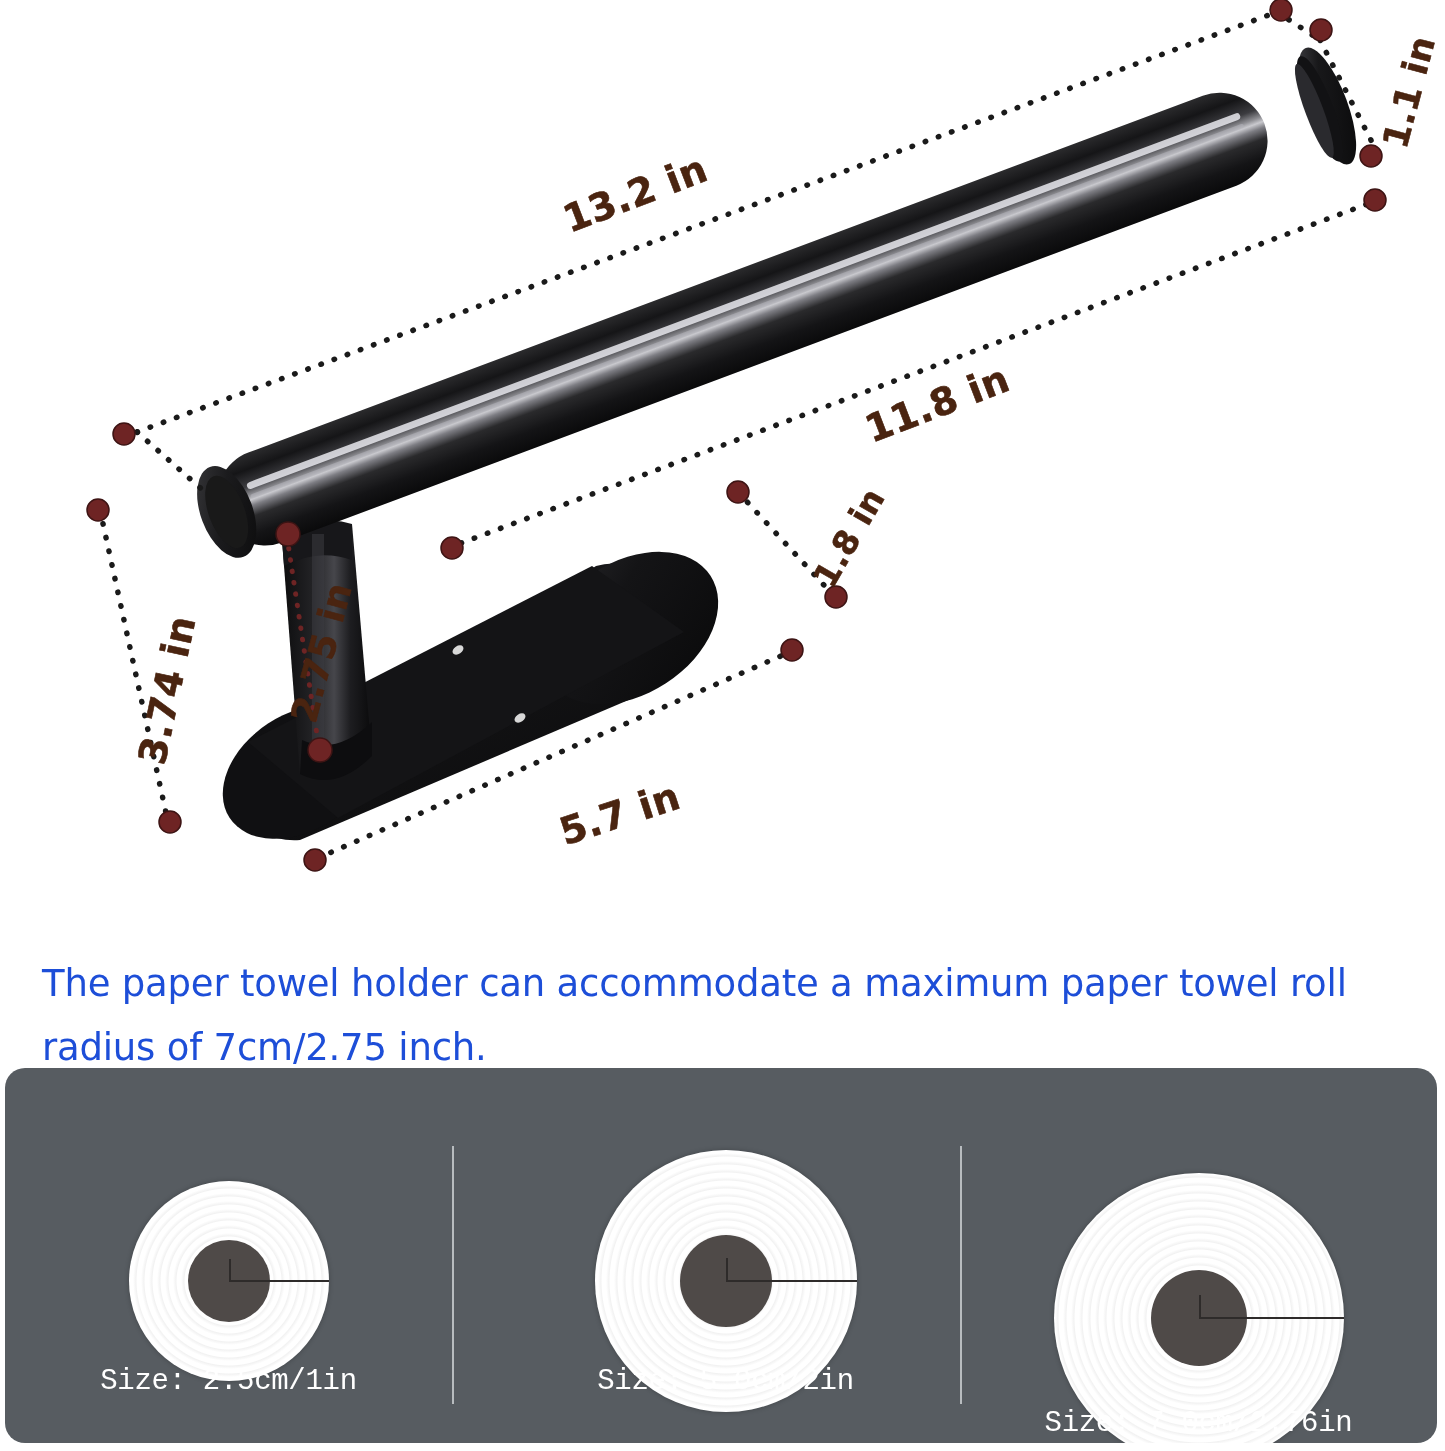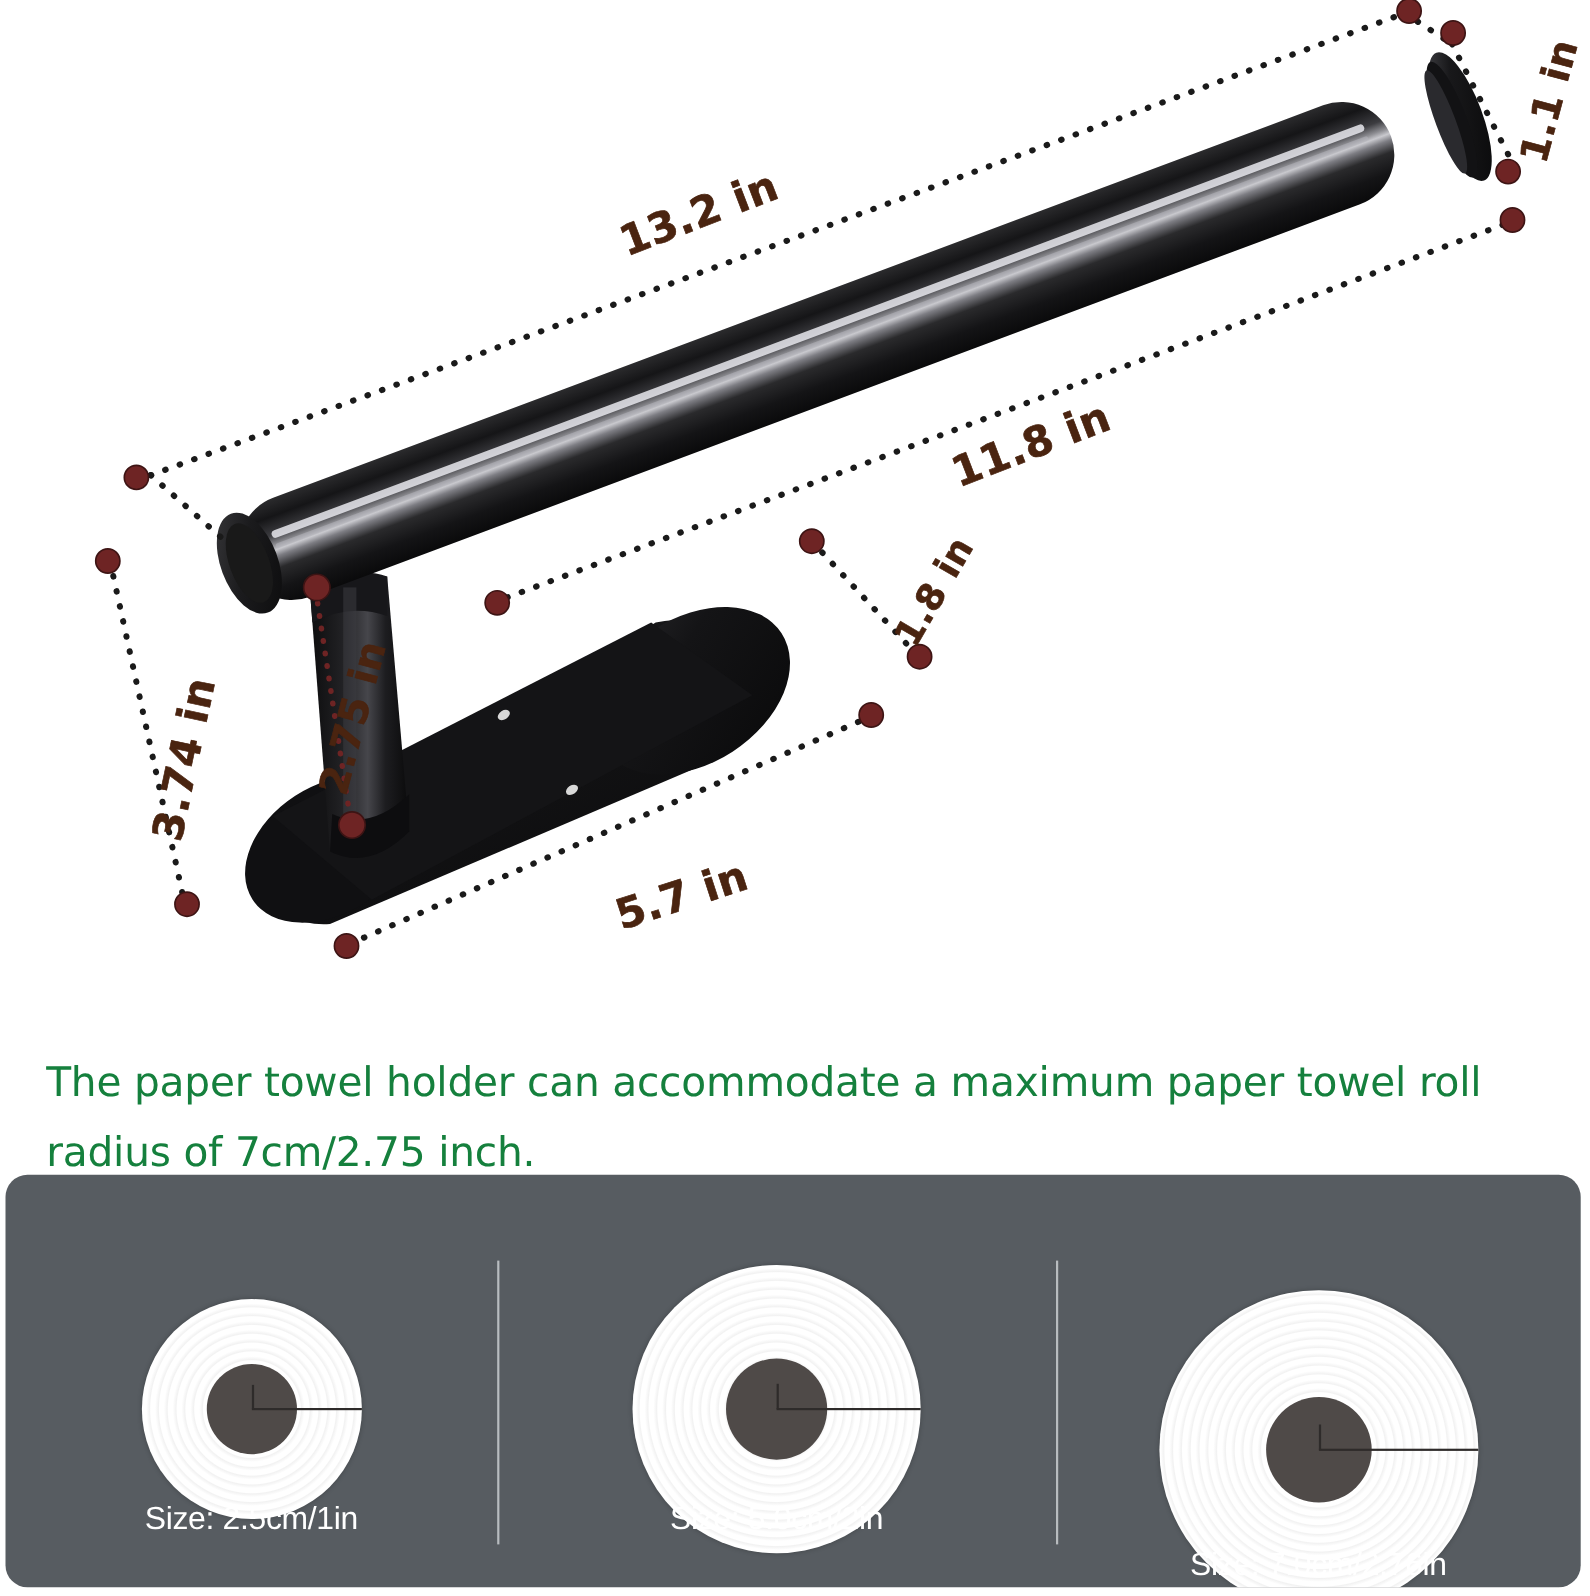--- a/index.html
+++ b/index.html
@@ -48,21 +48,21 @@
 
   
   #caption {
     position: absolute;
     left: 42px;
     top: 915px;
     width: 1385px;
     font-family: "DejaVu Sans", sans-serif;
     font-size: 37px;
     line-height: 64px;
-    color: #15803d;
+    color: #1d4ed8;
     letter-spacing: -0.2px;
   }
 
   
   #roll-panel {
     position: absolute;
     left: 5px;
     top: 1068px;
     width: 1432px;
     height: 375px;
@@ -113,21 +113,21 @@
     position: absolute;
     width: 2px;
     background: #2e2b2a;
   }
   .roll-caption {
     position: absolute;
     left: 0;
     width: 100%;
     text-align: center;
     color: #ffffff;
-    font-family: Liberation Sans, sans-serif;
+    font-family: Liberation Mono, monospace;
     font-size: 29px;
     letter-spacing: -0.3px;
     white-space: nowrap;
   }
 </style>
 </head>
 <body>
 
 <div id="diagram-panel">
 
@@ -271,21 +271,21 @@
   <div class="roll-cell" style="left:0px; width:447px;">
     <div class="roll-art" style="top:113px; width:200px; height:200px;">
       <div class="roll-outer" style="width:200px; height:200px;"></div>
       <div class="roll-core" style="left:59px; top:59px; width:82px; height:82px;"></div>
       <div class="roll-radius-line" style="left:100px; top:99px; width:100px;"></div>
       <div class="roll-radius-tick" style="left:100px; top:78px; height:22px;"></div>
     </div>
     <div class="roll-caption" style="top:297px;">Size: 2.5cm/1in</div>
   </div>
 
-  <div class="roll-cell" style="left:447px; width:508px;">
+  <div class="roll-cell" style="left:447px; width:508px;padding-left:39px;">
     <div class="roll-art" style="top:82px; width:262px; height:262px;">
       <div class="roll-outer" style="width:262px; height:262px;"></div>
       <div class="roll-core" style="left:85px; top:85px; width:92px; height:92px;"></div>
       <div class="roll-radius-line" style="left:131px; top:130px; width:131px;"></div>
       <div class="roll-radius-tick" style="left:131px; top:108px; height:23px;"></div>
     </div>
     <div class="roll-caption" style="top:297px;">Size: 5.0cm/2in</div>
   </div>
 
   <div class="roll-cell" style="left:955px; width:477px;margin-top:42px;">

